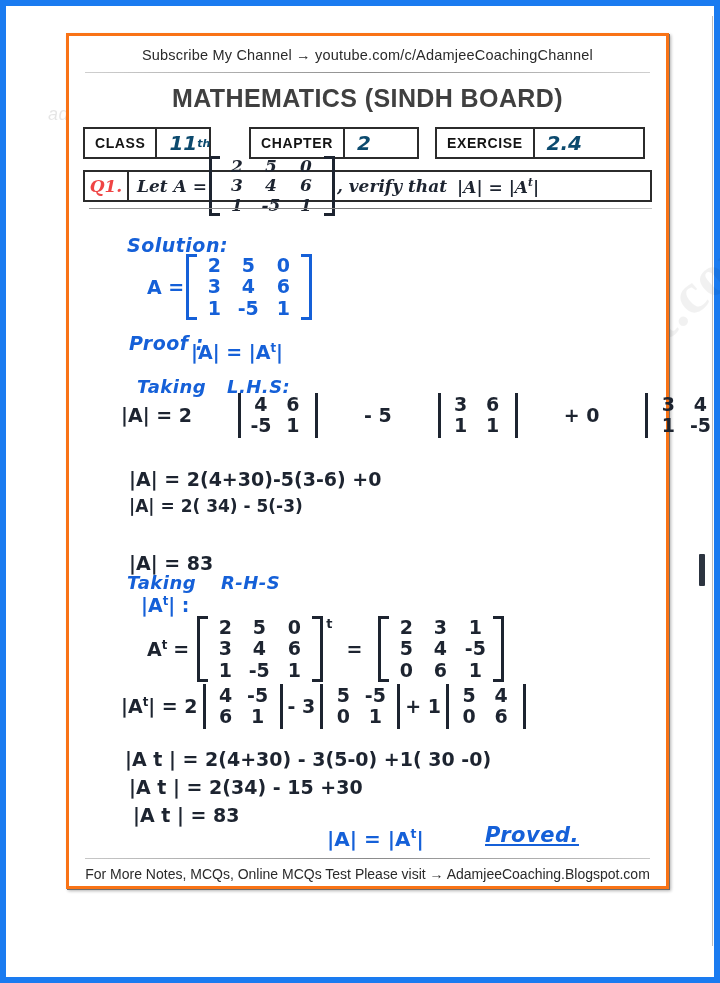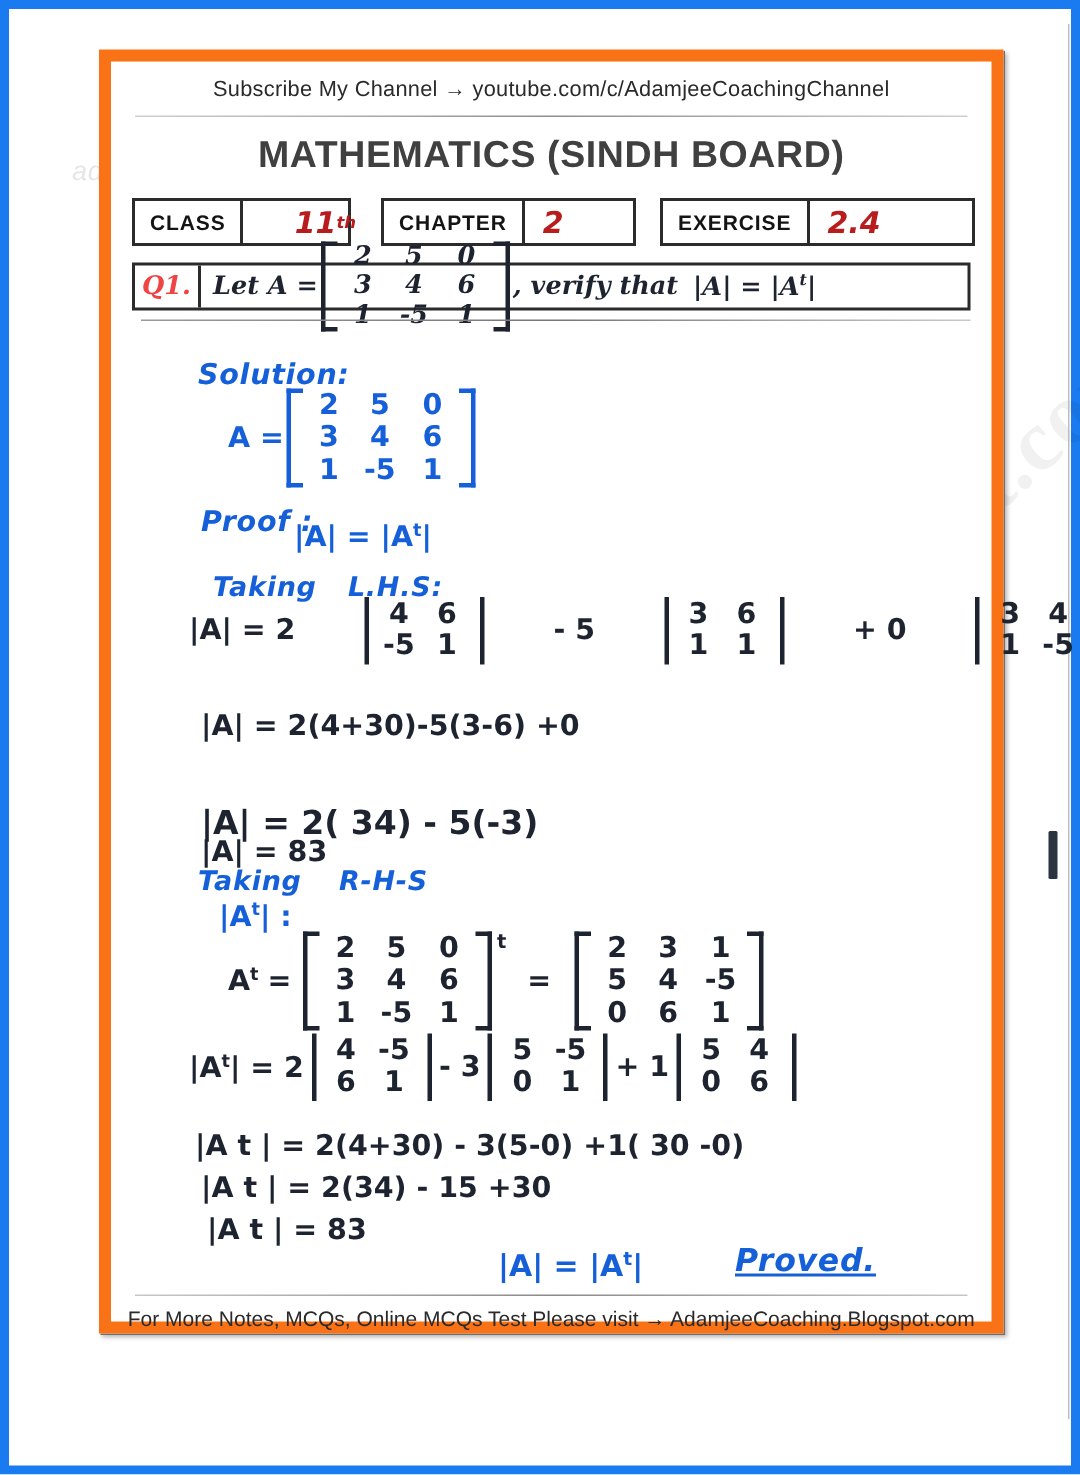--- a/index.html
+++ b/index.html
@@ -54,21 +54,21 @@
   }
 
   
   .sheet {
     position: absolute;
     left: 60px;
     top: 27px;
     width: 603px;
     height: 856px;
     background: #ffffff;
-    border: 8px solid #f97316;
+    border: 3px solid #f97316;
     box-shadow: 1px 1px 0 #6d6d6d, 2px 2px 3px rgba(0,0,0,0.30);
     box-sizing: border-box;
   }
   .sheet-inner {
     position: absolute;
     left: 3px;
     top: 3px;
     right: 3px;
     bottom: 3px;
     border: 1px solid #ffffff;
@@ -158,26 +158,26 @@
   }
   .meta-box .val {
     display: flex;
     align-items: center;
     justify-content: flex-start;
     padding: 0 12px;
     font-family: "DejaVu Sans", sans-serif;
     font-size: 20px;
     font-weight: 700;
     font-style: italic;
-    color: #b91c1c;
+    color: #0c4a6e;
     white-space: nowrap;
   }
   .meta-box .val sup { font-size: 11px; vertical-align: super; }
 
-  #box-class    { left: 0px;   width: 146px; gap: 22px; }
+  #box-class    { left: 0px;   width: 128px; }
   #box-chapter  { left: 166px; width: 170px; }
   #box-exercise { left: 352px; width: 210px; }
 
   
   .q-row {
     position: absolute;
     left: 14px;
     top: 134px;
     right: 14px;
     height: 32px;
@@ -392,21 +392,21 @@
           <span>3</span>
           <span>4</span>
           <span>1</span>
           <span>-5</span>
         </span>
         <span class="bar"></span>
       </span>
     </div>
 
     <div class="ink" style="left:60px; top:432px; font-size:19px;">|A| = 2(4+30)-5(3-6) +0</div>
-    <div class="ink" style="left:60px; top:460px; font-size:22px;margin-top:36px;">|A| = 2( 34) - 5(-3)</div>
+    <div class="ink" style="left:60px; top:460px; font-size:17px;">|A| = 2( 34) - 5(-3)</div>
     <div class="ink" style="left:60px; top:516px; font-size:19px;">|A| = 83</div>
 
     <div class="ink blue head" style="left:58px; top:536px; font-size:18px;">
       <span>Taking</span>
       <span style="margin-left:18px">R-H-S</span>
     </div>
     <div class="ink blue" style="left:72px; top:558px; font-size:19px;">
       <span>|A</span><span class="sup-t">t</span><span>| :</span>
     </div>
 

